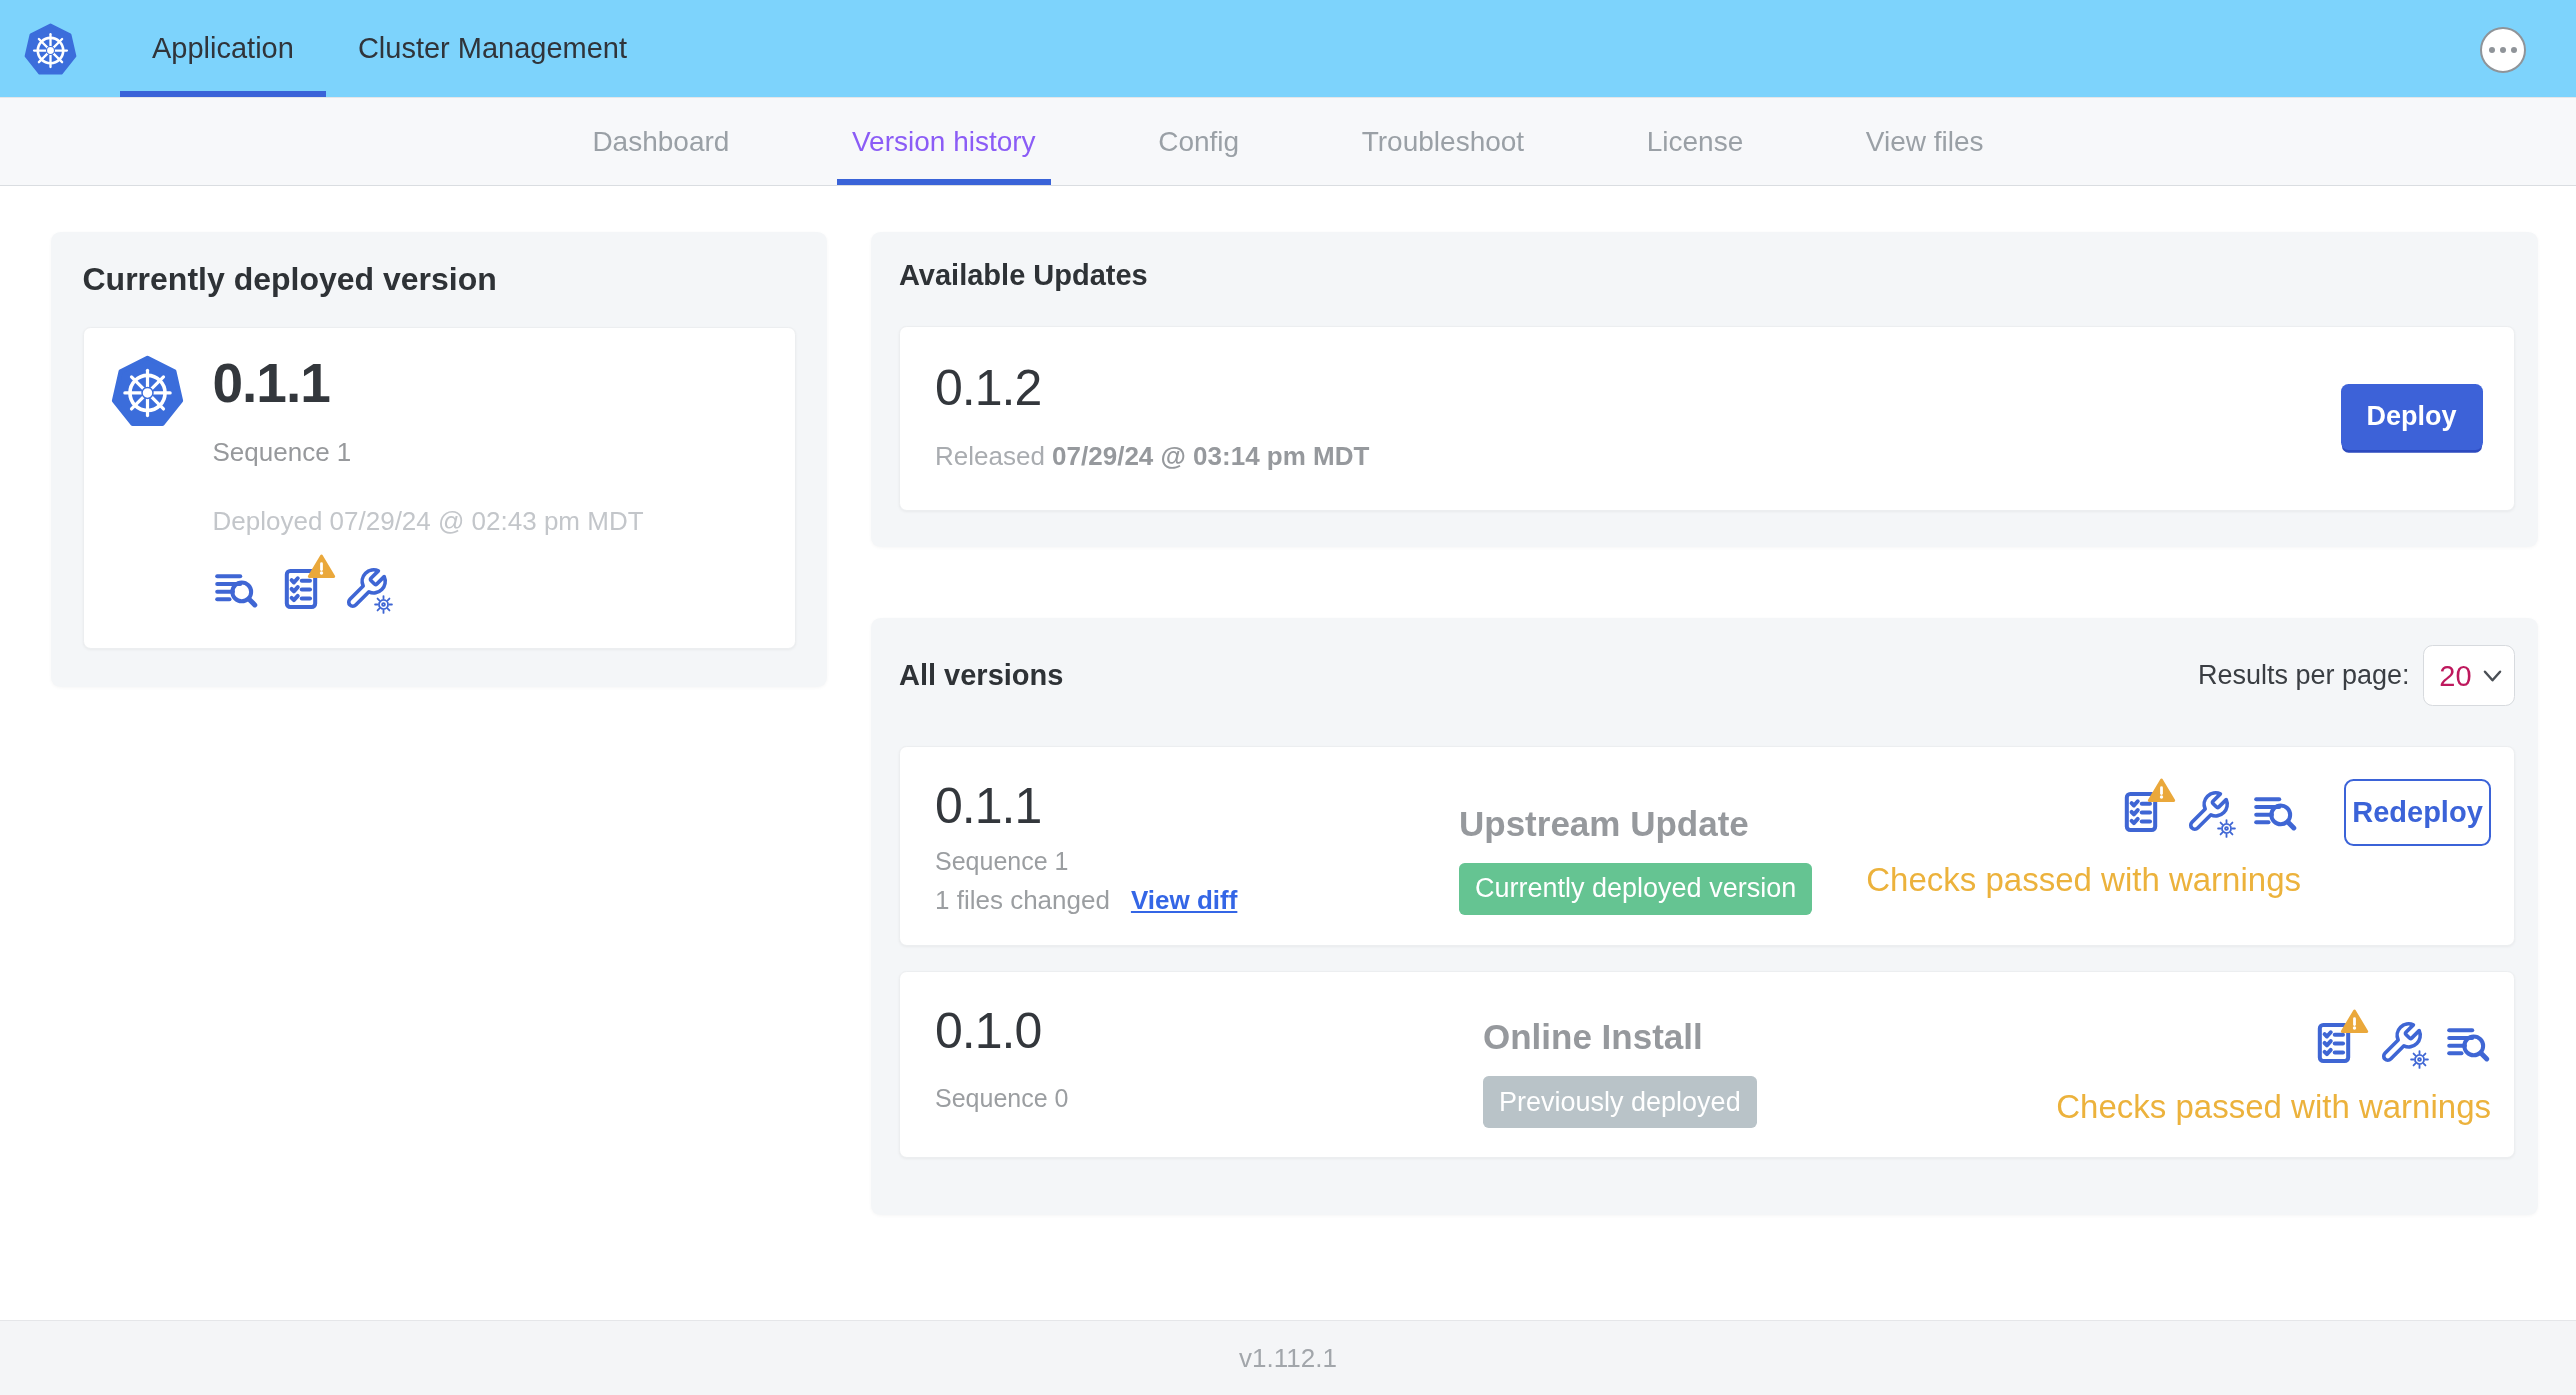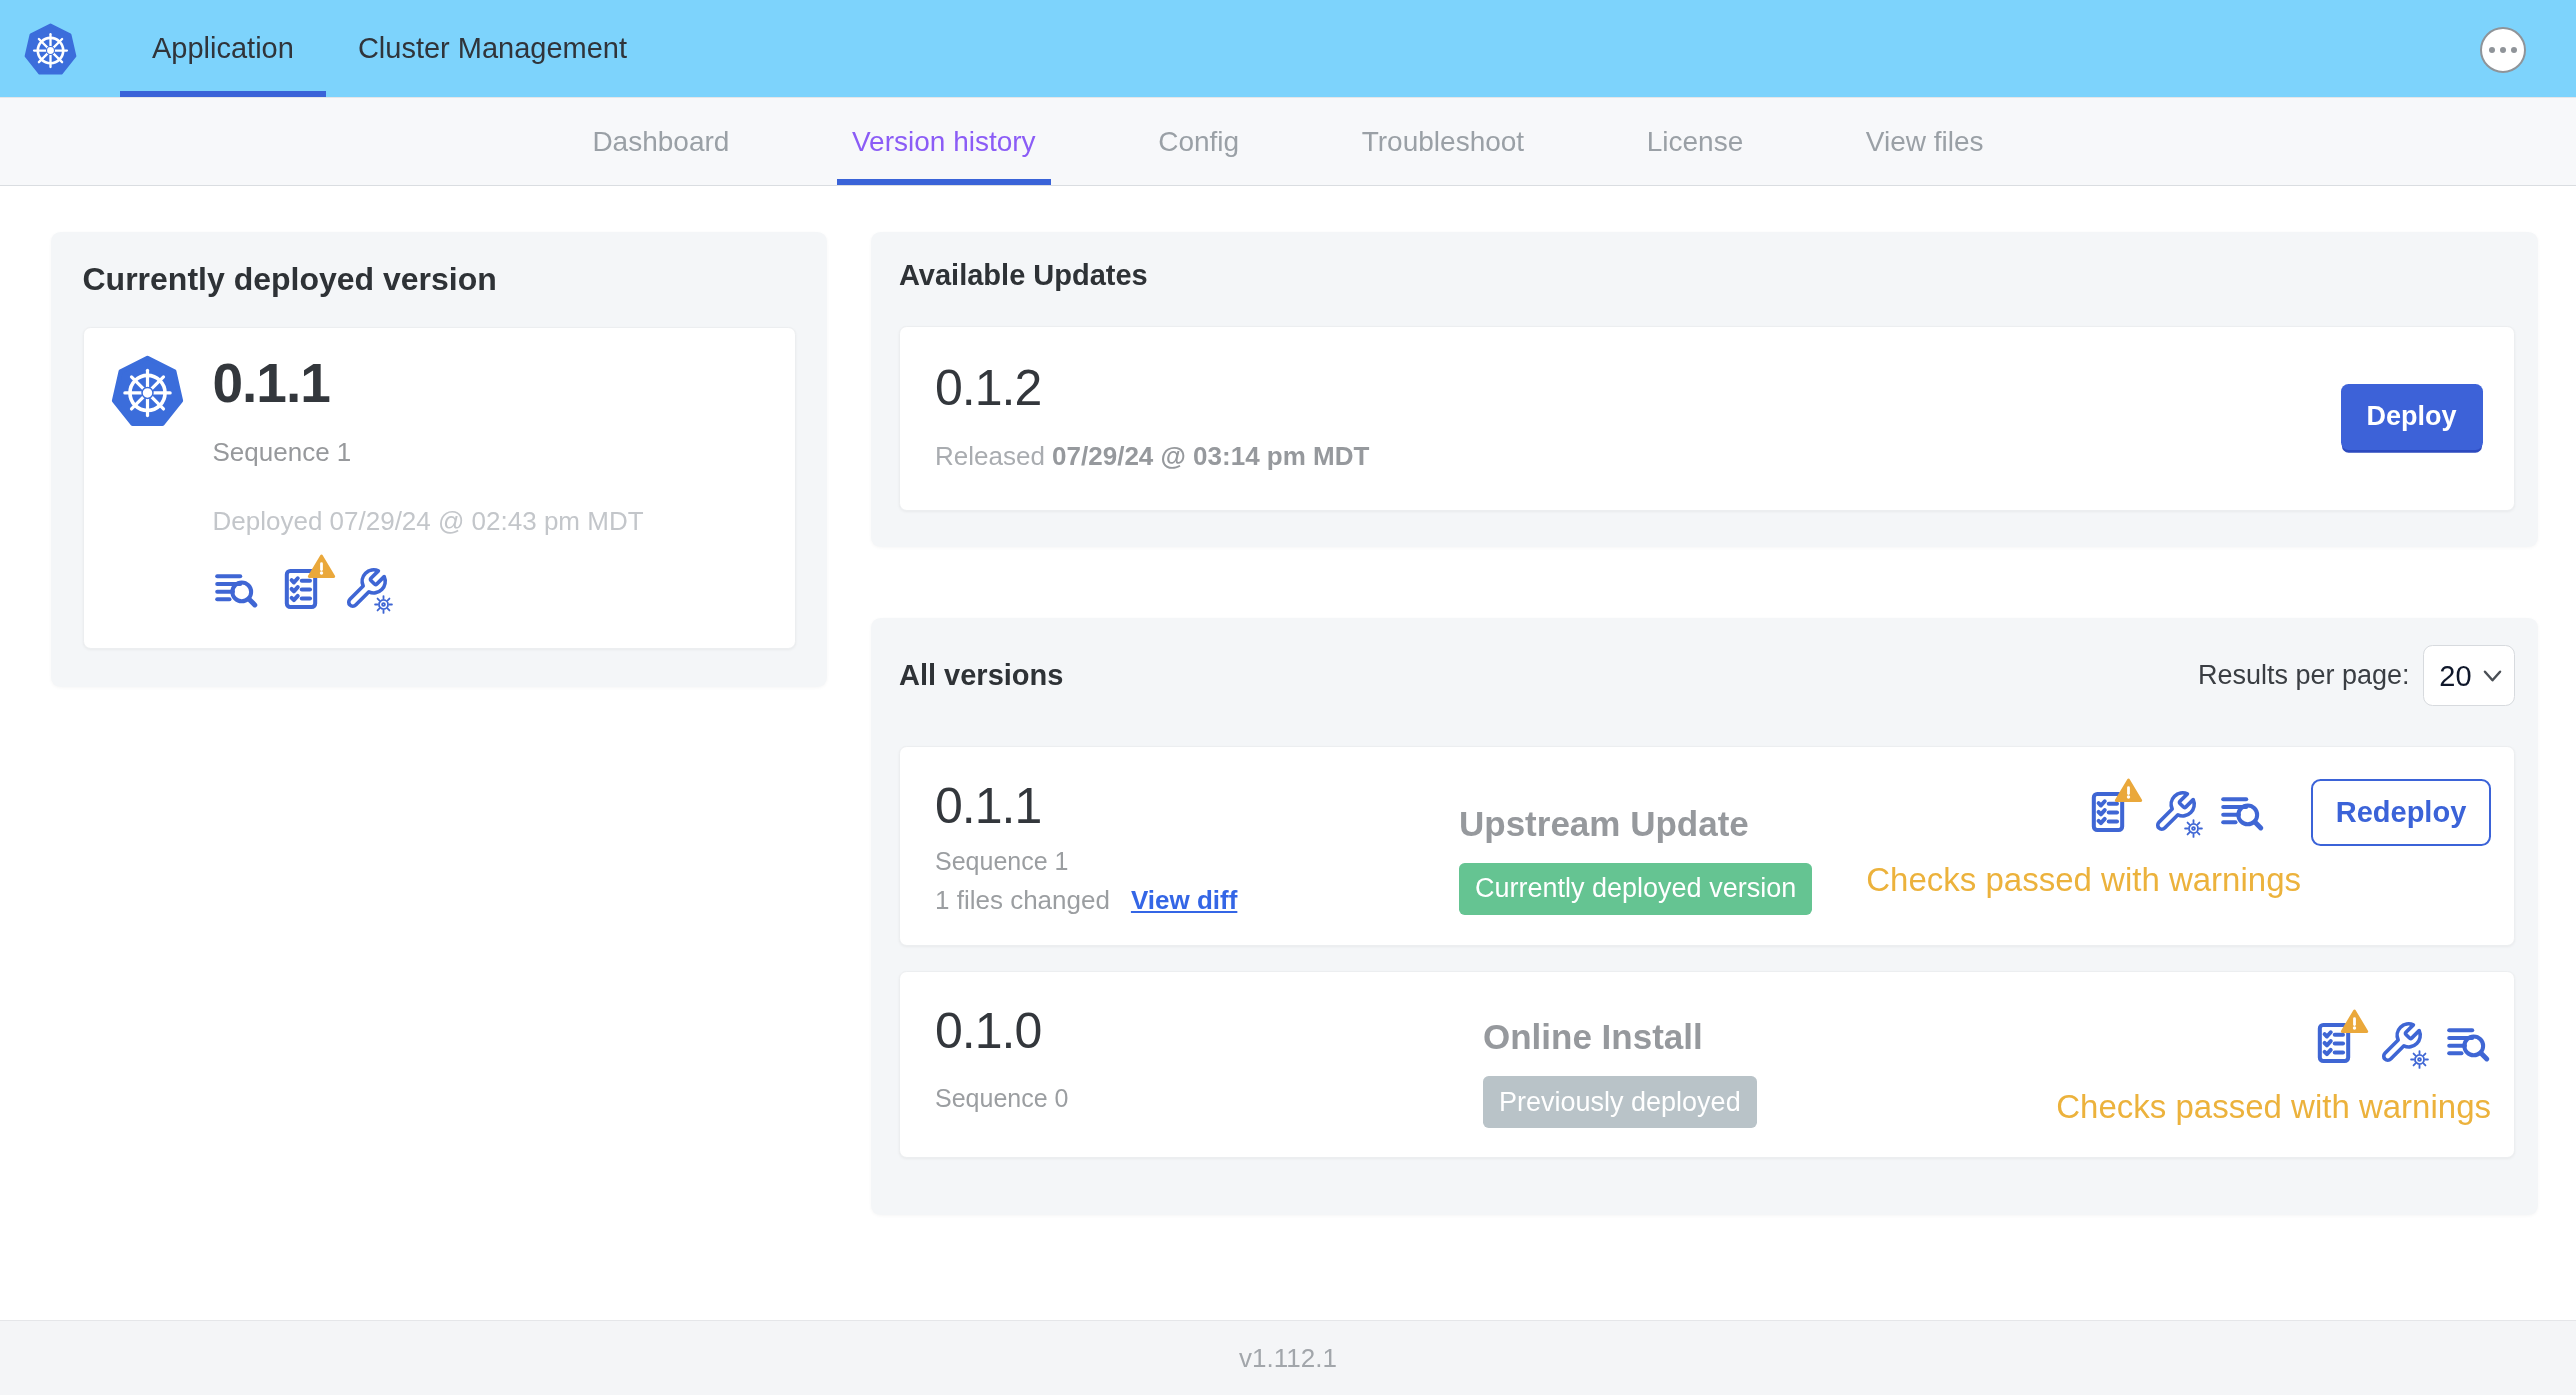--- a/index.html
+++ b/index.html
@@ -82,41 +82,41 @@
     border:none; border-radius:7.6px; width:142px; height:66px; cursor:pointer;
     box-shadow:0 3.8px 0 -1px #2d4abf; align-self:center;
   }
   .versions-panel{ margin-top:71px; padding:27px 23px 57px 28px; }
   .versions-head{ display:flex; justify-content:space-between; align-items:center; margin-bottom:40px; }
   .rpp{ display:flex; align-items:center; }
   .rpp label{ font-size:27px; color:#3a3e43; margin-right:13.4px; }
   .select-wrap{ position:relative; }
   .select-wrap select{
     -webkit-appearance:none; appearance:none; width:92px; height:61px; background:#fff;
-    border:1.9px solid #d7dade; border-radius:9.5px; font-size:29px; color:#0f172a;
+    border:1.9px solid #d7dade; border-radius:9.5px; font-size:29px; color:#be185d;
     padding:0 32px 0 15.3px; font-family:inherit; cursor:pointer;
   }
   .select-wrap .chev{ position:absolute; right:11.5px; top:23px; pointer-events:none; }
   .vrow{ display:flex; padding:31.5px 23px 29px 35px; }
   .vrow + .vrow{ margin-top:25px;gap:24px; }
   .vrow .c1{ width:524px; flex:0 0 auto; }
   .vrow .c2{ flex:1 1 auto; padding-top:25px; }
   .vrow .c3{ flex:0 0 auto; display:flex; align-items:flex-start; }
   .seq-sm{ font-size:25px; color:#9b9ea1; margin-top:13.4px; }
   .files-line{ font-size:26px; color:#9b9ea1; margin-top:9.5px; display:flex; align-items:flex-end; }
   .view-diff{ color:#3466e6; font-weight:600; text-decoration:underline; margin-left:21px; cursor:pointer; }
   .source{ font-size:35px; font-weight:600; color:#96999d; }
   .badge{ display:inline-block; margin-top:19px; font-size:27px; color:#fff;
           padding:10.5px 16px; border-radius:5.7px; }
   .checks-col{ display:flex; flex-direction:column; align-items:flex-end; }
   .checks-col .icons{ display:flex; align-items:center; gap:21px; height:67px; }
   .checks-text{ font-size:33px; font-weight:500; color:#ecb23c; margin-top:15.3px; }
   .row1 .checks-text{ margin-right:190px; }
   .btn-outline{
-    width:180px; height:67px; margin-left:25px; background:#fff; border:2.4px solid #3b63d8;
+    width:147px; height:67px; margin-left:25px; background:#fff; border:2.4px solid #3b63d8;
     border-radius:9.5px; color:#3b63d8; font-size:29px; font-weight:700; font-family:inherit;
     cursor:pointer;
   }
   
   .footer{
     flex:0 0 auto; height:76px; background:#f4f5f7; border-top:1px solid #e5e6e9;
     display:flex; align-items:center; justify-content:center;
     font-size:26px; color:#a2a6ab;
   }
 </style>

